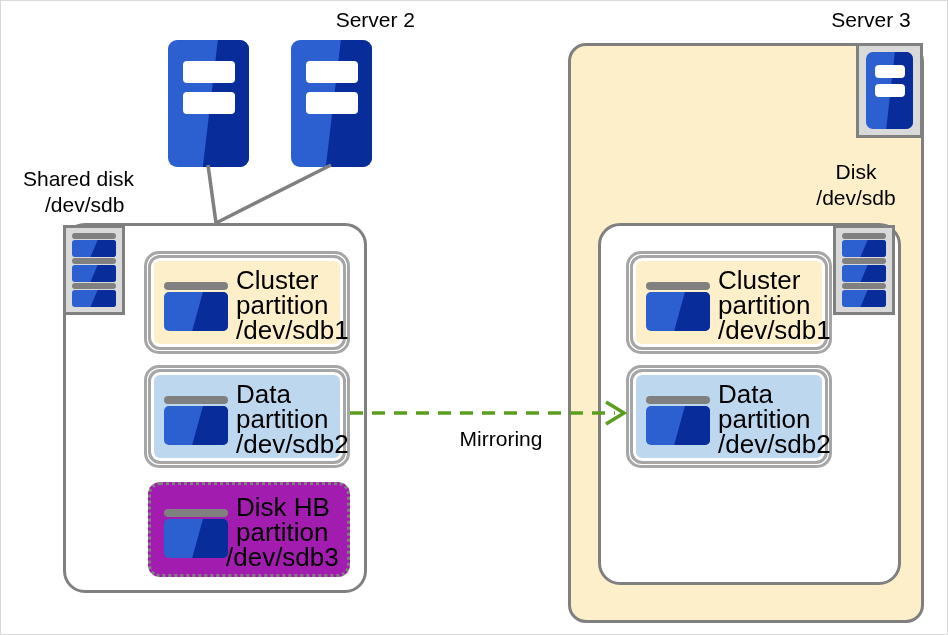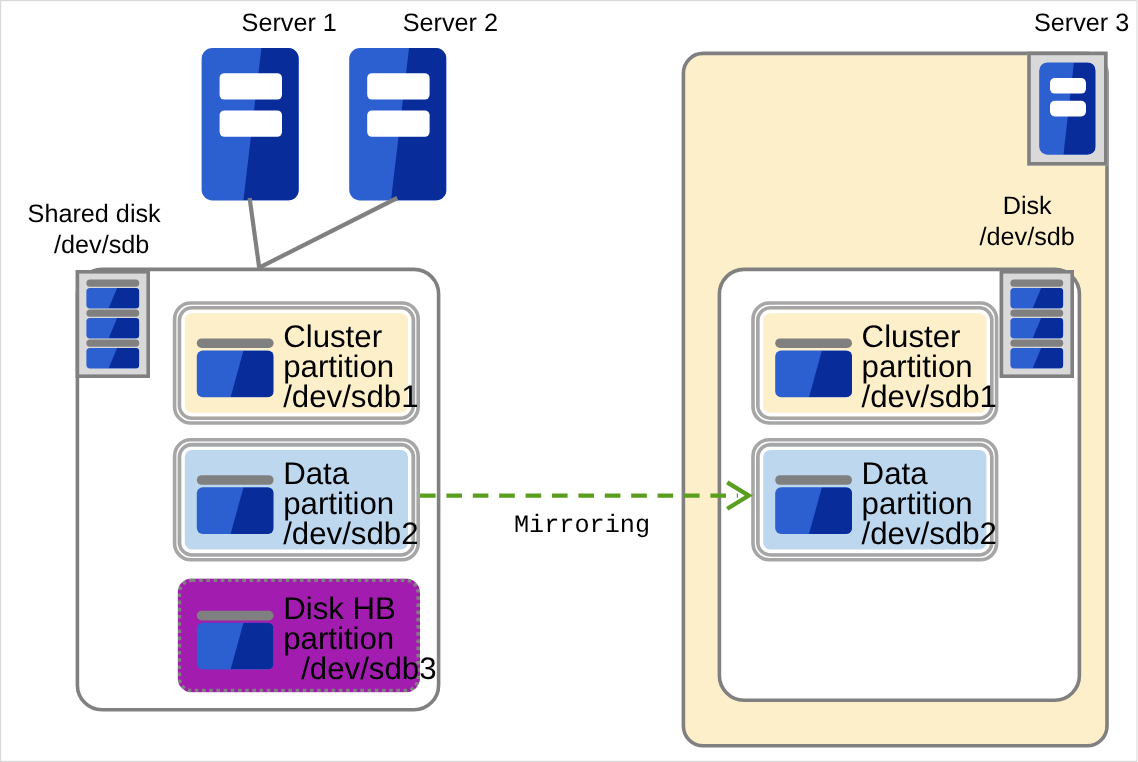--- a/index.html
+++ b/index.html
@@ -160,37 +160,36 @@
     left: 0; top: 0;
     width: 948px; height: 635px;
     pointer-events: none;
   }
 </style>
 </head>
 <body>
 
 <div id="page">
 
-  <div class="label" style="left:160px; top:6px; width:160px;">Server 1</div>
 
   <div class="server-icon" style="left:167px; top:39px; width:81px; height:127px;">
     <div class="dark"></div>
     <div class="bar" style="left:15px; top:21px; width:52px; height:22px;"></div>
     <div class="bar" style="left:15px; top:52px; width:52px; height:22px;"></div>
   </div>
 
   <div class="label" style="left:254px; top:6px; width:160px;text-align:right;">Server 2</div>
 
   <div class="server-icon" style="left:290px; top:39px; width:81px; height:127px;">
     <div class="dark"></div>
     <div class="bar" style="left:15px; top:21px; width:52px; height:22px;"></div>
     <div class="bar" style="left:15px; top:52px; width:52px; height:22px;"></div>
   </div>
 
-  <div class="label" style="left:800px; top:6px; width:140px;text-align:right;">Server 3</div>
+  <div class="label" style="left:800px; top:6px; width:140px;">Server 3</div>
 
   <div class="cream-box" style="left:567px; top:42px; width:356px; height:580px;"></div>
 
   <div class="abs" style="left:855px; top:42px; width:67px; height:95px; background:#d9d9d9; border:3px solid #808080;">
     <div class="server-icon" style="left:7px; top:6px; width:47px; height:77px; border-radius:7px;">
       <div class="dark"></div>
       <div class="bar" style="left:9px; top:13px; width:30px; height:13px;"></div>
       <div class="bar" style="left:9px; top:32px; width:30px; height:13px;"></div>
     </div>
   </div>
@@ -301,28 +300,28 @@
 
   <div class="partition p-hb" style="left:147px; top:481px; width:202px; height:95px;">
     <div class="disk-big" style="left:13px; top:24px;">
       <div class="cap"></div>
       <div class="body">
           <div class="dk"></div>
         </div>
     </div>
     <div class="ptext" style="left:85px; top:10px;">Disk HB</div>
     <div class="ptext" style="left:85px; top:35px;">partition</div>
-    <div class="ptext" style="left:100px; top:60px;">/dev/sdb3</div>
+    <div class="ptext" style="left:75px; top:60px;">/dev/sdb3</div>
   </div>
 
   <svg class="overlay" viewBox="0 0 948 635">
 
     <line x1="207" y1="164" x2="215" y2="222" stroke="#808080" stroke-width="3.5" stroke-linecap="butt"></line>
 
     <line x1="330" y1="164" x2="215" y2="222" stroke="#808080" stroke-width="3.5" stroke-linecap="butt"></line>
 
     <line x1="349" y1="412" x2="614" y2="412" stroke="#5a9e1e" stroke-width="3.5" stroke-dasharray="13 9"></line>
     <polyline points="605,401 623,412 605,423" fill="none" stroke="#5a9e1e" stroke-width="3.5" stroke-linecap="butt" stroke-linejoin="miter"></polyline>
   </svg>
 
-  <div class="label" style="left:404px; top:425px; width:160px;font-family:Liberation Mono, monospace;">Mirroring</div>
+  <div class="label" style="left:420px; top:425px; width:160px;">Mirroring</div>
 
 </div>
 
 </body></html>

